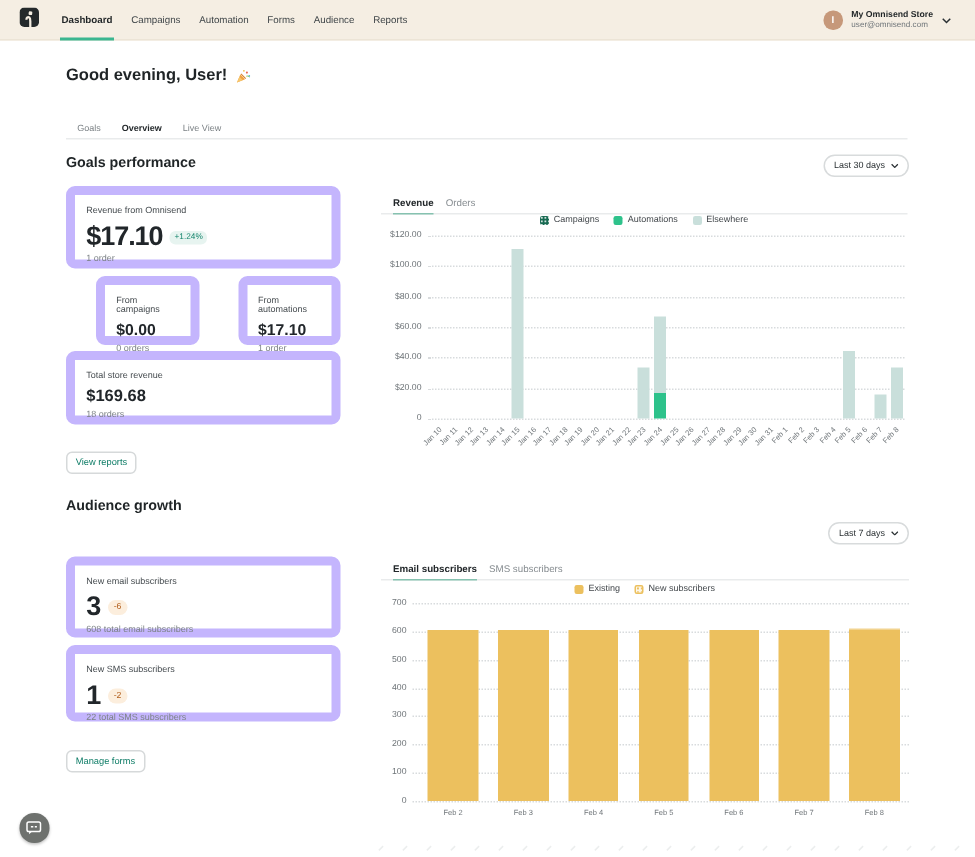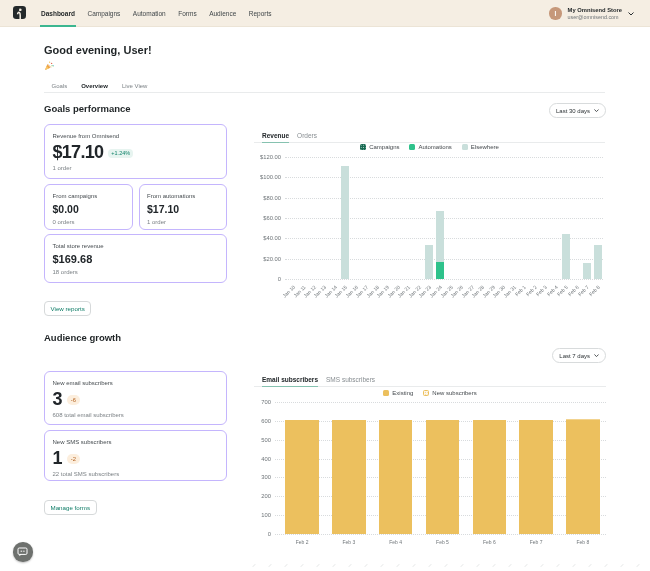--- a/index.html
+++ b/index.html
@@ -18,44 +18,44 @@
   .nav-item.active { color:#1f2426; font-weight:bold; border-bottom:2px solid #3bb690; padding-top:2px; }
   .profile { position:absolute; right:16px; top:0; height:27px; display:flex; align-items:center; gap:6px; }
   .avatar { width:12.5px; height:12.5px; border-radius:50%; background:#c6987a; color:#fff;
             font-size:6.5px; font-weight:bold; display:flex; align-items:center; justify-content:center; }
   .store-meta { display:flex; flex-direction:column; line-height:1.25; }
   .store-name { font-size:5.8px; font-weight:bold; color:#1f2426; }
   .store-email { font-size:5.4px; color:#6f7579; }
 
   
   .greeting { position:absolute; left:44px; top:44px; font-size:11px; font-weight:bold;
-              color:#1f2426; display:flex; align-items:flex-start; gap:5px;flex-direction:column; }
+              color:#1f2426; display:flex; align-items:flex-end; gap:5px; }
   .page-tabs { position:absolute; left:44px; top:78px; width:561px; height:15px;
                border-bottom:1px solid #e9ebec; display:flex; gap:14px; padding-left:7.5px; }
   .page-tab { font-size:6px; color:#7c8286; display:flex; align-items:center; height:15px; }
   .page-tab.active { color:#22272a; font-weight:bold; }
 
   
   .section-heading { position:absolute; left:44px; font-size:9.5px; font-weight:bold; color:#1f2426; }
   .range-btn { position:absolute; right:44px; height:15px; background:#fff;
                border:1px solid #d8dbdc; border-radius:8px; display:flex; align-items:center;
                gap:4px; padding:0 6px; font-size:6px; color:#2a3033; cursor:pointer; }
 
   
   .cards-col { position:absolute; left:44px; width:183px; }
-  .card { background:#fff; border:1px solid #c4b5fd; border-radius:6px; padding:8px 7.5px; }
+  .card { background:#fff; border:6px solid #c4b5fd; border-radius:6px; padding:8px 7.5px; }
   .card-label { font-size:6px; color:#454b4f; }
   .card-value-row { display:flex; align-items:center; gap:5px; margin-top:4px; }
   .big-value { font-size:18px; font-weight:bold; color:#21262a; letter-spacing:-0.7px; line-height:1; }
   .mid-value { font-size:10.5px; font-weight:bold; color:#21262a; line-height:1; margin-top:5px; }
   .card-sub { font-size:6px; color:#7c8286; margin-top:4px; }
   .badge-teal { background:#e7f4f0; color:#11836a; font-size:5.5px; border-radius:4px; padding:1.5px 3px; margin-top:2px; }
   .badge-peach { background:#fceedd; color:#b2601f; font-size:5.8px; border-radius:5px; padding:2px 4px; margin-top:2px; }
   .half-row { display:flex; gap:6px; margin-top:5px; }
-  .half-row .card { flex:1; }
+  .half-row .card { flex:1;margin-left:20px; }
 
   .ghost-btn { position:absolute; left:44px; height:15px; background:#fff; border:1px solid #d6d9da;
                border-radius:4px; color:#0d7c66; font-size:6.2px; display:flex; align-items:center;
                padding:0 5.5px; cursor:pointer; }
 
   
   .chart-block { position:absolute; left:254px; }
   .chart-tabs { display:flex; gap:8px; padding-left:8px; border-bottom:1px solid #e9ebec; }
   .chart-tab { font-size:6.5px; color:#878d91; display:flex; align-items:center; }
   .chart-tab.active { color:#22272a; font-weight:bold; border-bottom:1.5px solid #86c2b0; margin-bottom:-1px; }

